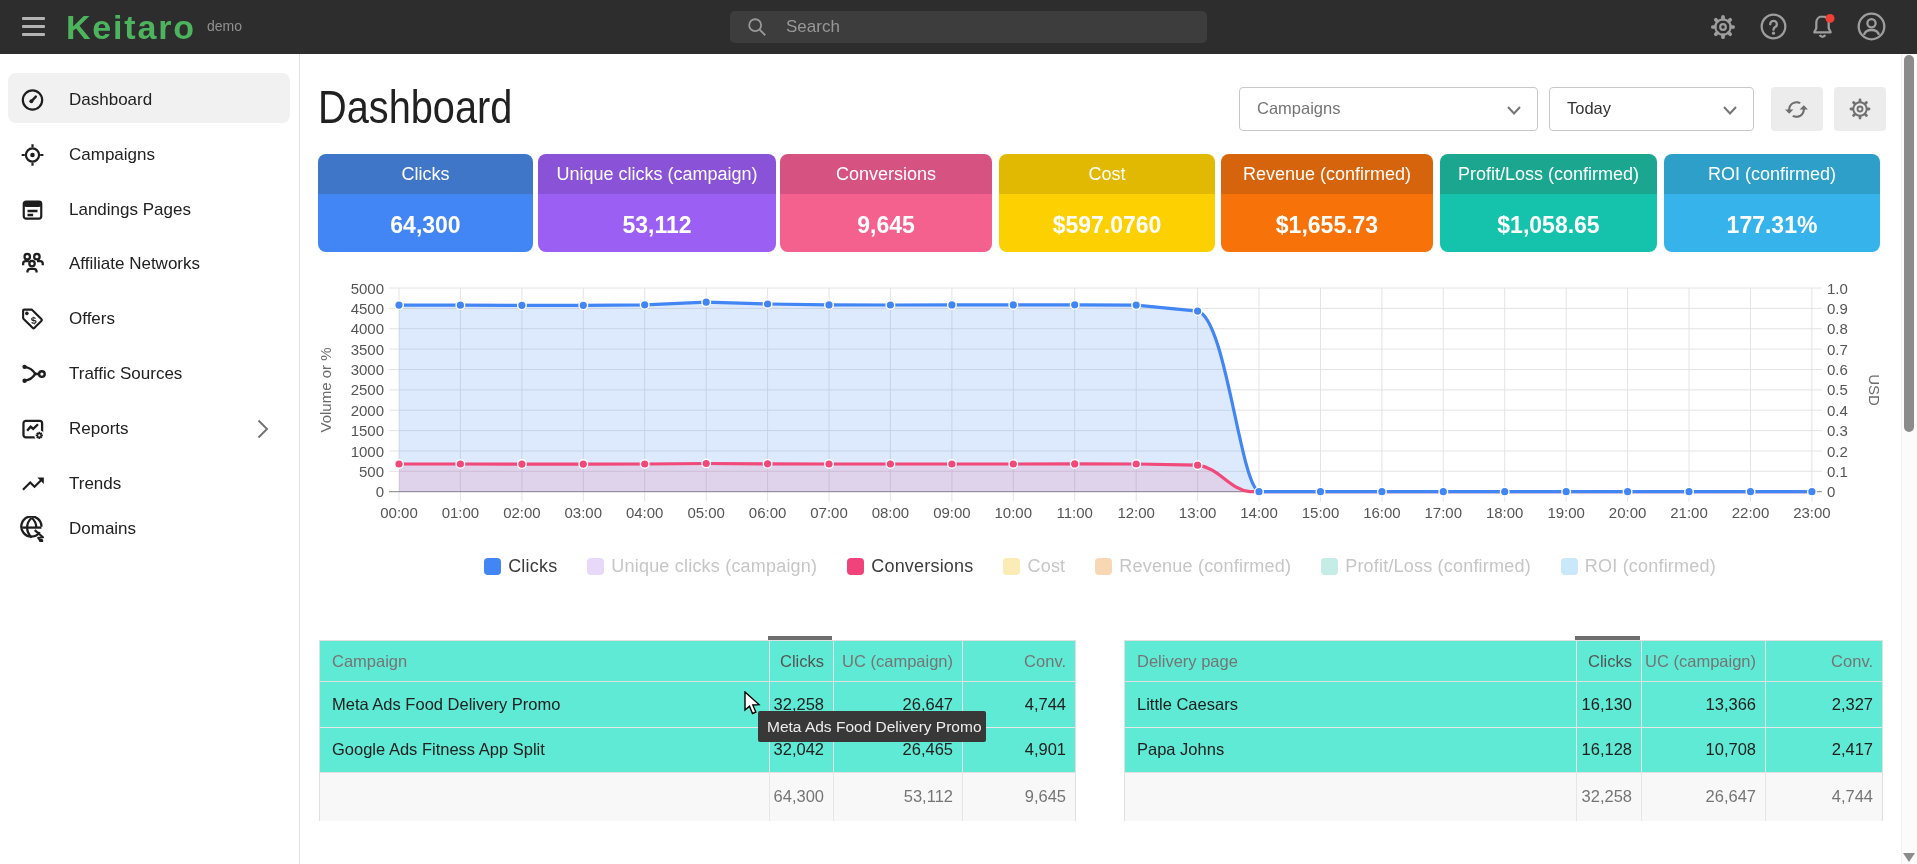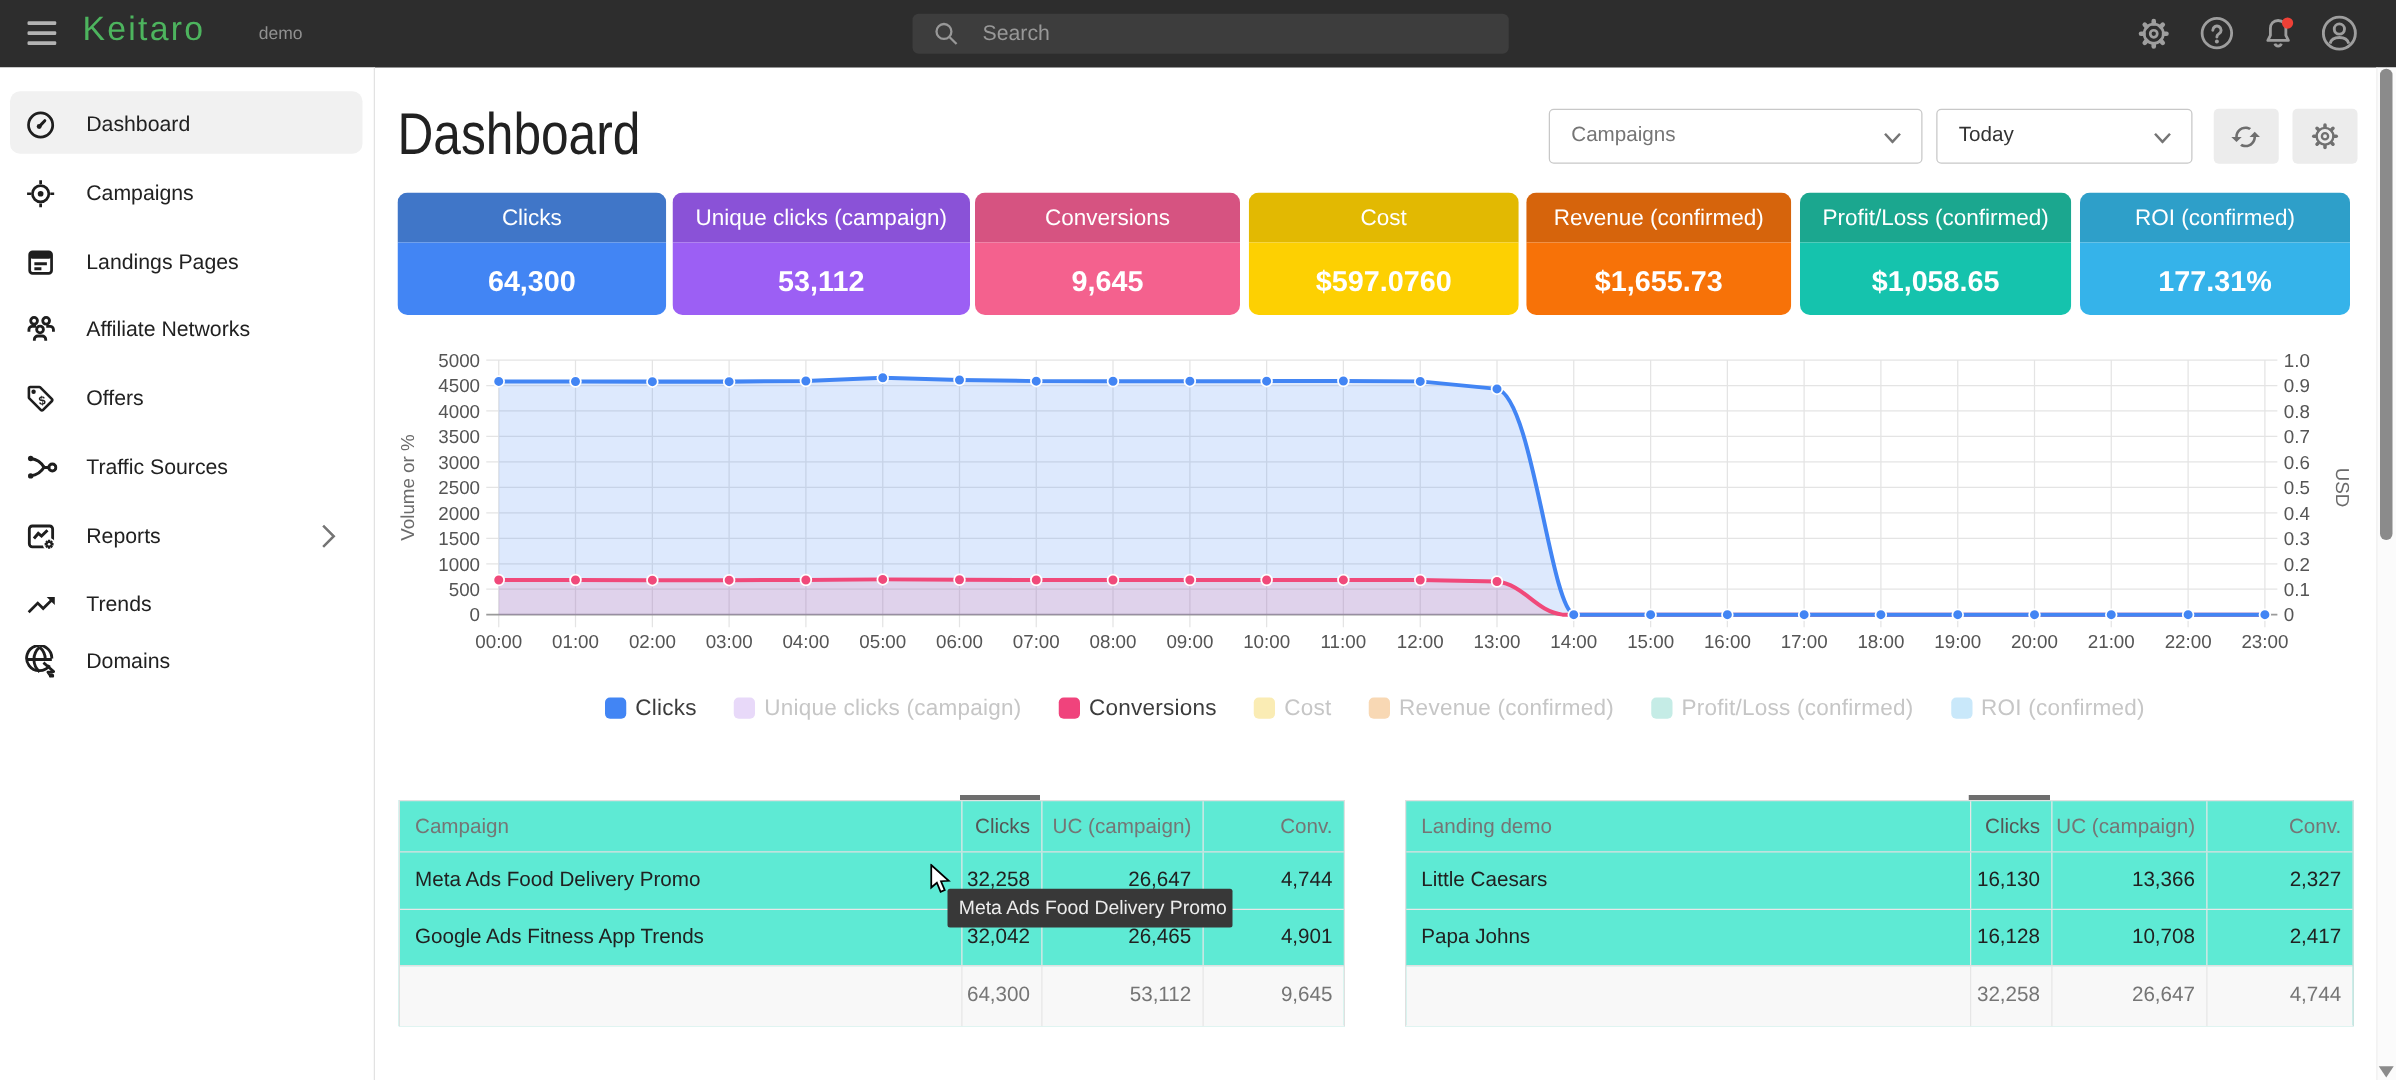--- a/index.html
+++ b/index.html
@@ -3,21 +3,21 @@
 <meta charset="utf-8">
 <style>
 * { margin:0; padding:0; box-sizing:border-box; }
 html,body { width:1917px; height:864px; overflow:hidden; background:#fff;
   font-family:"Liberation Sans", sans-serif; }
 #page { position:relative; width:1917px; height:864px; }
 
 
 #topbar { position:absolute; left:0; top:0; width:1917px; height:54px; background:#2d2d2d; }
 #burger span { position:absolute; left:22px; width:23px; height:3px; background:#b3b3b3; border-radius:1px; }
-#logo { position:absolute; left:66px; top:8px; font-size:27px; font-weight:normal; color:#4db45e; letter-spacing:1.8px; }
+#logo { position:absolute; left:66px; top:8px; font-size:34px; font-weight:bold; color:#4db45e; letter-spacing:1.8px; }
 #demo { position:absolute; left:207px; top:18px; font-size:14px; color:#909090; }
 #search { position:absolute; left:730px; top:11px; width:477px; height:32px; background:#3d3d3d; border-radius:5px; }
 #search .ph { position:absolute; left:56px; top:6px; font-size:17px; color:#989898; }
 
 
 #sidebar { position:absolute; left:0; top:54px; width:300px; height:810px; background:#fff; border-right:1px solid #e2e2e2; }
 .sitem { position:absolute; left:0; width:300px; height:54px; }
 .sitem .label { position:absolute; left:69px; top:50%; transform:translateY(-50%); font-size:17px; color:#212121; }
 .sitem svg { position:absolute; left:20px; top:50%; transform:translateY(-50%); }
 #active-pill { position:absolute; left:8px; top:19px; width:282px; height:50px; background:#f1f1f1; border-radius:8px; }
@@ -442,36 +442,36 @@
         <div class="tcell num" style="width:129px">UC (campaign)</div>
         <div class="tcell num" style="width:113px">Conv.</div>
       </div>
       <div class="trow" style="top:41px;height:45.5px;color:#212121;border-bottom:1px solid #e8e8e8;">
         <div class="tcell" style="width:449px">Meta Ads Food Delivery Promo</div>
         <div class="tcell num" style="width:64px">32,258</div>
         <div class="tcell num" style="width:129px">26,647</div>
         <div class="tcell num" style="width:113px">4,744</div>
       </div>
       <div class="trow" style="top:86.5px;height:45.5px;color:#212121;border-bottom:1px solid #e0e0e0;">
-        <div class="tcell" style="width:449px">Google Ads Fitness App Trends</div>
+        <div class="tcell" style="width:449px">Google Ads Fitness App Split</div>
         <div class="tcell num" style="width:64px">32,042</div>
         <div class="tcell num" style="width:129px">26,465</div>
         <div class="tcell num" style="width:113px">4,901</div>
       </div>
       <div class="trow" style="top:132px;height:47.5px;color:#757575;background:#f8f8f8;">
         <div class="tcell" style="width:449px"></div>
         <div class="tcell num" style="width:64px">64,300</div>
         <div class="tcell num" style="width:129px">53,112</div>
         <div class="tcell num" style="width:113px">9,645</div>
       </div>
     </div>
 <div style="position:absolute;left:1575px;top:636px;width:65px;height:4px;background:#6e6e6e"></div>
     <div class="tbl" style="left:1124px;width:759px;height:181px">
       <div class="trow" style="top:0px;height:41px;color:#757575;border-bottom:1px solid #e0e0e0;">
-        <div class="tcell" style="width:451px">Landing demo</div>
+        <div class="tcell" style="width:451px">Delivery page</div>
         <div class="tcell num" style="width:65px;color:#555">Clicks</div>
         <div class="tcell num" style="width:124px">UC (campaign)</div>
         <div class="tcell num" style="width:117px">Conv.</div>
       </div>
       <div class="trow" style="top:41px;height:45.5px;color:#212121;border-bottom:1px solid #e8e8e8;">
         <div class="tcell" style="width:451px">Little Caesars</div>
         <div class="tcell num" style="width:65px">16,130</div>
         <div class="tcell num" style="width:124px">13,366</div>
         <div class="tcell num" style="width:117px">2,327</div>
       </div>

